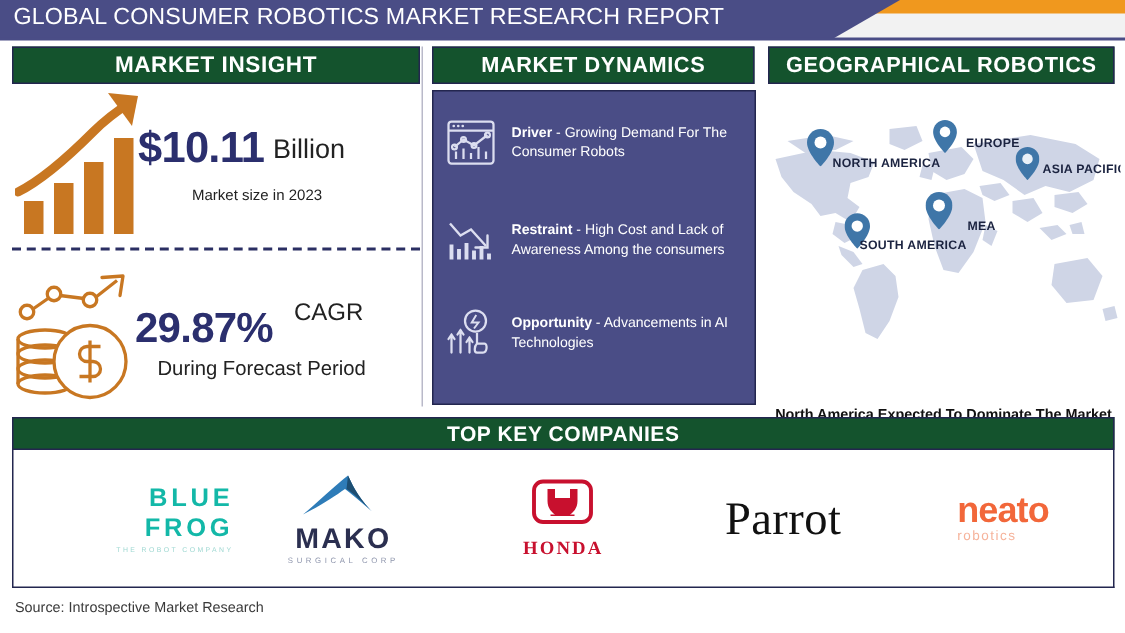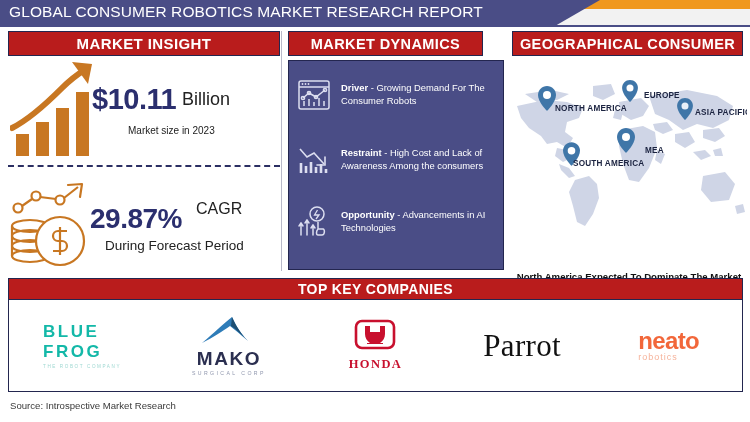--- a/index.html
+++ b/index.html
@@ -52,21 +52,21 @@
   #header-underline {
     position: absolute;
     left: 0; top: 25px;
     width: 750px; height: 2px;
     background: #4a4d86;
   }
 
   
   .panel-head {
     position: absolute;
-    background: #b91c1c;
+    background: #14532d;
     border: 1px solid #23264f;
     color: #ffffff;
     font-weight: bold;
     text-align: center;
     box-sizing: border-box;
     display: flex;
     align-items: center;
     justify-content: center;
     letter-spacing: 0.4px;
   }
@@ -126,21 +126,21 @@
     color: #222222;
   }
   #cagr-sub {
     position: absolute;
     left: 105px; top: 238px;
     font-size: 13.5px;
     color: #222222;
   }
 
   
-  #dynamics-head { left: 288px; top: 31px; width: 195px; height: 25px; font-size: 14.5px; }
+  #dynamics-head { left: 288px; top: 31px; width: 215px; height: 25px; font-size: 14.5px; }
   #dynamics-body {
     position: absolute;
     left: 288px; top: 60px;
     width: 216px; height: 210px;
     background: #4a4d86;
     border: 1px solid #23264f;
     box-sizing: border-box;
   }
   .dyn-row {
     position: absolute;
@@ -212,21 +212,21 @@
   }
   .company-cell {
     flex: 1 1 0;
     display: flex;
     align-items: center;
     justify-content: center;
     height: 100%;
   }
 
   
-  .logo-bluefrog-wrap { text-align: left; margin-left: 34px; }
+  .logo-bluefrog-wrap { text-align: right; margin-left: 34px; }
   .logo-bluefrog {
     font-family: "Liberation Sans", sans-serif;
     font-size: 17px;
     font-weight: bold;
     letter-spacing: 2.5px;
     color: #13b8a8;
   }
   .logo-bluefrog-sub {
     font-size: 4.6px;
     letter-spacing: 1.6px;
@@ -394,21 +394,21 @@
         <path d="M10,30 L10,15 M10,15 L8,18 M10,15 L12,18" stroke-linecap="round"></path>
         <path d="M16,30 L16,20 M16,20 L14,23 M16,20 L18,23" stroke-linecap="round"></path>
         <path d="M21,17 L21,24 M21,24 L26,24 C28,24 28,30 25,30 L21,30 C19,30 19,26 21,24Z"></path>
       </svg>
     </div>
     <div class="dyn-text">
       <b>Opportunity</b><span> - </span><span>Advancements in AI Technologies</span>
     </div>
   </div>
 
-  <div class="panel-head" id="geo-head">GEOGRAPHICAL CONSUMER</div>
+  <div class="panel-head" id="geo-head">GEOGRAPHICAL ROBOTICS</div>
   <div id="geo-body">
 
     <svg id="geo-map" viewBox="0 0 240 165">
       <g fill="#cfd5e6">
 
         <path d="M10,30 L38,24 L60,26 L76,32 L72,42 L60,46 L58,56 L66,62 L60,72 L50,66 L40,68 L34,60 L22,52 L14,42 Z"></path>
         <path d="M18,18 L44,14 L62,18 L50,24 L30,26 Z"></path>
         <path d="M50,72 L60,74 L64,82 L56,86 L48,80 Z"></path>
 
         <path d="M52,88 L62,92 L68,100 L62,102 L54,94 Z"></path>

